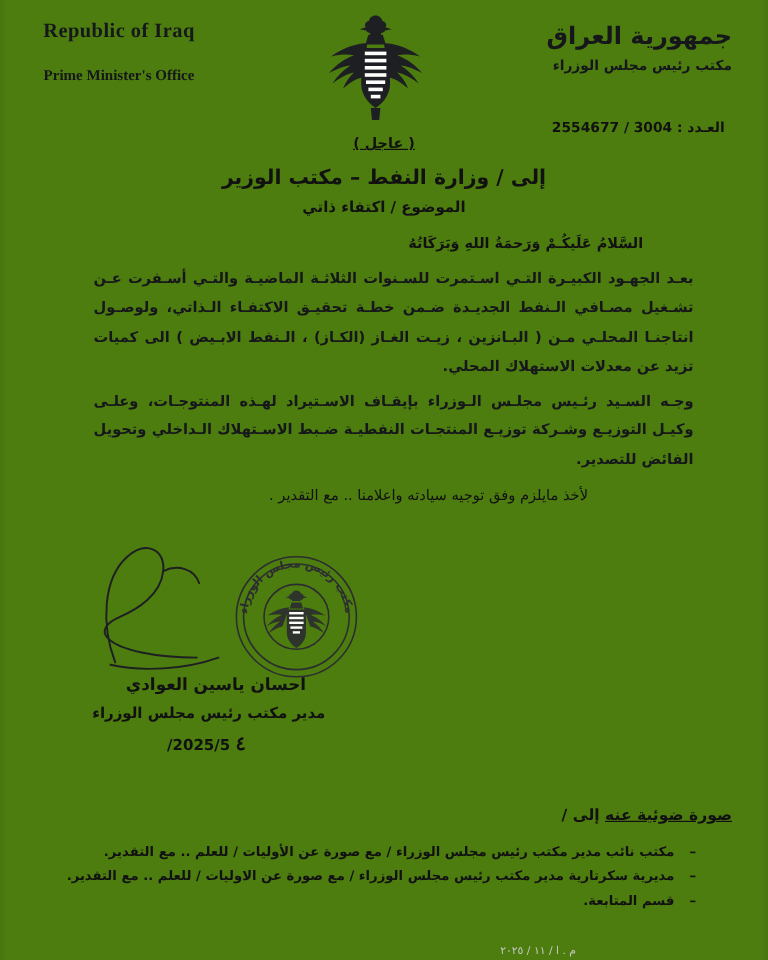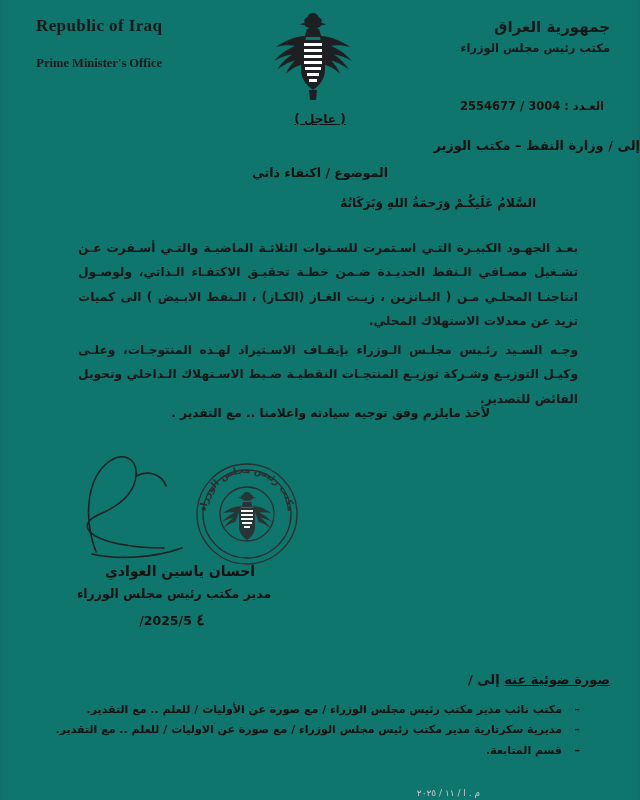--- a/index.html
+++ b/index.html
@@ -13,21 +13,21 @@
     position: relative;
     font-family: "DejaVu Sans", sans-serif;
     color: #111;
     overflow: hidden;
   }
 
   .page {
     position: relative;
     width: 640px;
     height: 800px;
-    background: #0f766e;
+    background: #4d7c0f;
   }
 
   
   .header {
     position: absolute;
     top: 10px;
     left: 0;
     width: 640px;
     height: 92px;
   }
@@ -52,21 +52,21 @@
   }
   .hdr-right {
     position: absolute;
     right: 30px;
     top: 8px;
     text-align: right;
     direction: rtl;
     font-family: "DejaVu Sans", sans-serif;
   }
   .hdr-right .r1 {
-    font-size: 15px;
+    font-size: 20px;
     font-weight: bold;
     letter-spacing: 1.5px;
     color: #15171a;
   }
   .hdr-right .r2 {
     font-size: 11.5px;
     font-weight: bold;
     margin-top: 5px;
     color: #15171a;
   }
@@ -107,22 +107,23 @@
     font-weight: bold;
   }
   .urgent span { text-decoration: underline; }
 
   
   .to-line {
     position: absolute;
     top: 138px;
     left: 0;
     width: 640px;
-    direction: rtl;
-    font-size: 13px;
+    text-align: center;
+    direction: rtl;
+    font-size: 17px;
     font-weight: bold;
     letter-spacing: 0.2px;
   }
   .subject-line {
     position: absolute;
     top: 165px;
     left: 0;
     width: 640px;
     text-align: center;
     direction: rtl;
@@ -145,31 +146,30 @@
   
   .body-block {
     position: absolute;
     direction: rtl;
     text-align: justify;
     text-align-last: right;
     font-size: 12.2px;
     font-weight: bold;
     line-height: 2.0;
     color: #15171a;
-    margin-top: 16px;
   }
   #para1 { top: 220px; right: 62px; width: 500px; }
   #para2 { top: 322px; right: 62px; width: 500px; }
   #closing {
     position: absolute;
     top: 406px;
     right: 150px;
     direction: rtl;
     font-size: 12.2px;
-    font-weight: bold;
+    font-weight: normal;
   }
 
   
   .sig-wrap {
     position: absolute;
     top: 438px;
     left: 0;
     width: 640px;
     height: 200px;
   }

